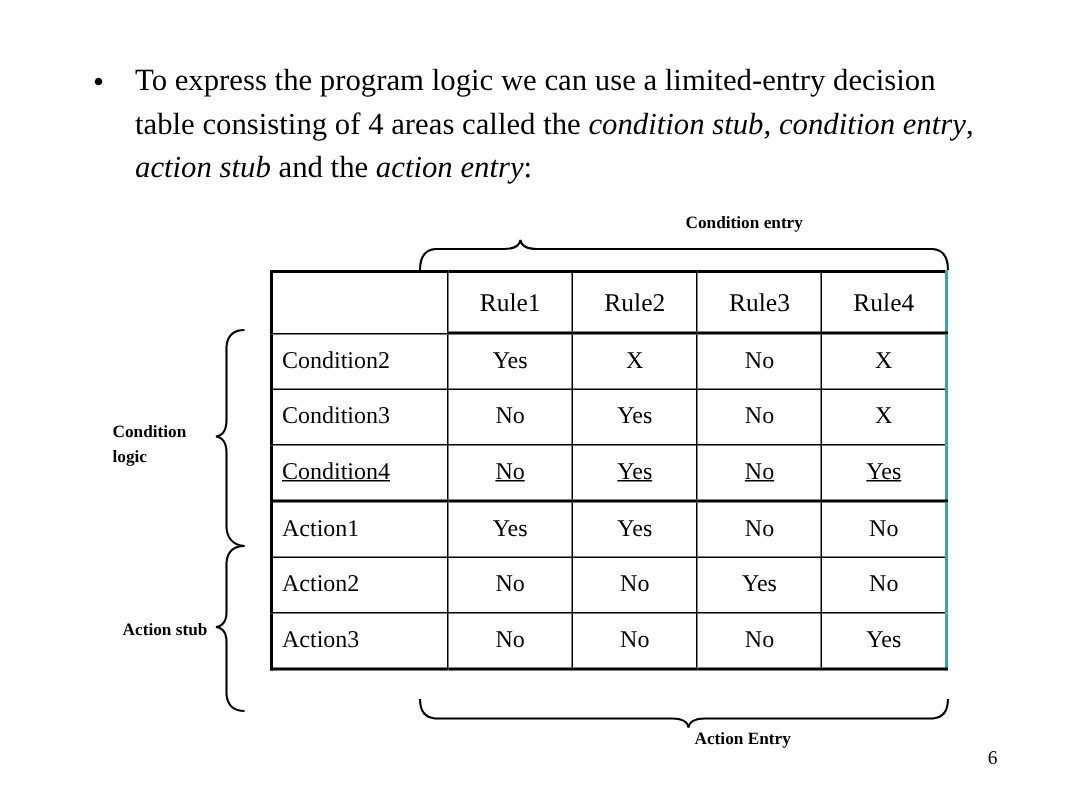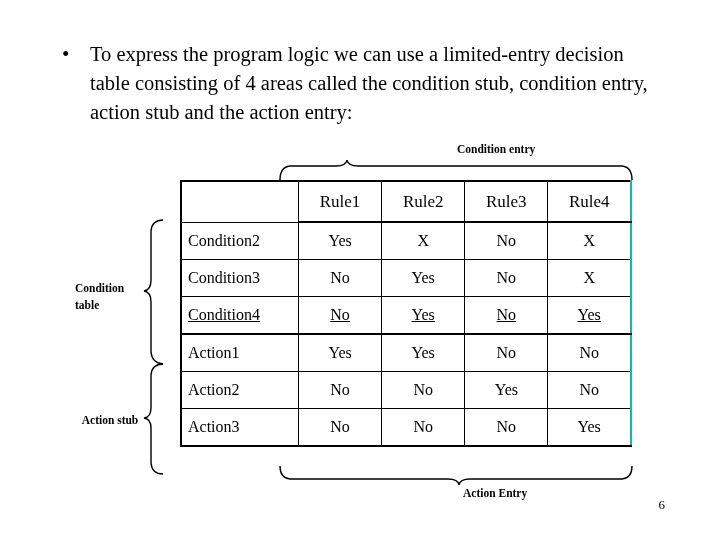--- a/index.html
+++ b/index.html
@@ -35,21 +35,21 @@
     line-height: 29px;
     text-align: left;
     padding-left: 4px;
   }
   #bullet-text {
     flex: 1 1 auto;
     font-size: 20.5px;
     line-height: 29px;
     text-align: left;
   }
-  #bullet-text .it { }
+  #bullet-text .it { font-style: italic; }
 
   
   #table-wrap {
     position: absolute;
     left: 180px;
     top: 180px;
     width: 452px;
   }
   table.dtable {
     border-collapse: collapse;
@@ -188,21 +188,21 @@
             <td class="entry">No</td>
             <td class="entry">No</td>
             <td class="entry">Yes</td>
           </tr>
         </tbody>
     </table>
   </div>
 
   <div class="ann-label" id="lbl-condition-stub">
     <div>Condition</div>
-    <div>table</div>
+    <div>logic</div>
   </div>
   <svg class="brace-svg" id="brace-condition-stub" width="24" height="148">
     <path d="M21,2 Q10,2 9,13 L9,62 Q9,72 2,73 Q9,74 9,84 L9,134 Q10,145 21,146" fill="none" stroke="#000" stroke-width="1.4"></path>
   </svg>
 
   <div class="ann-label" id="lbl-action-stub">Action stub</div>
   <svg class="brace-svg" id="brace-action-stub" width="24" height="114">
     <path d="M21,2 Q10,2 9,13 L9,46 Q9,55 2,56 Q9,57 9,66 L9,101 Q10,112 21,112" fill="none" stroke="#000" stroke-width="1.4"></path>
   </svg>
 

